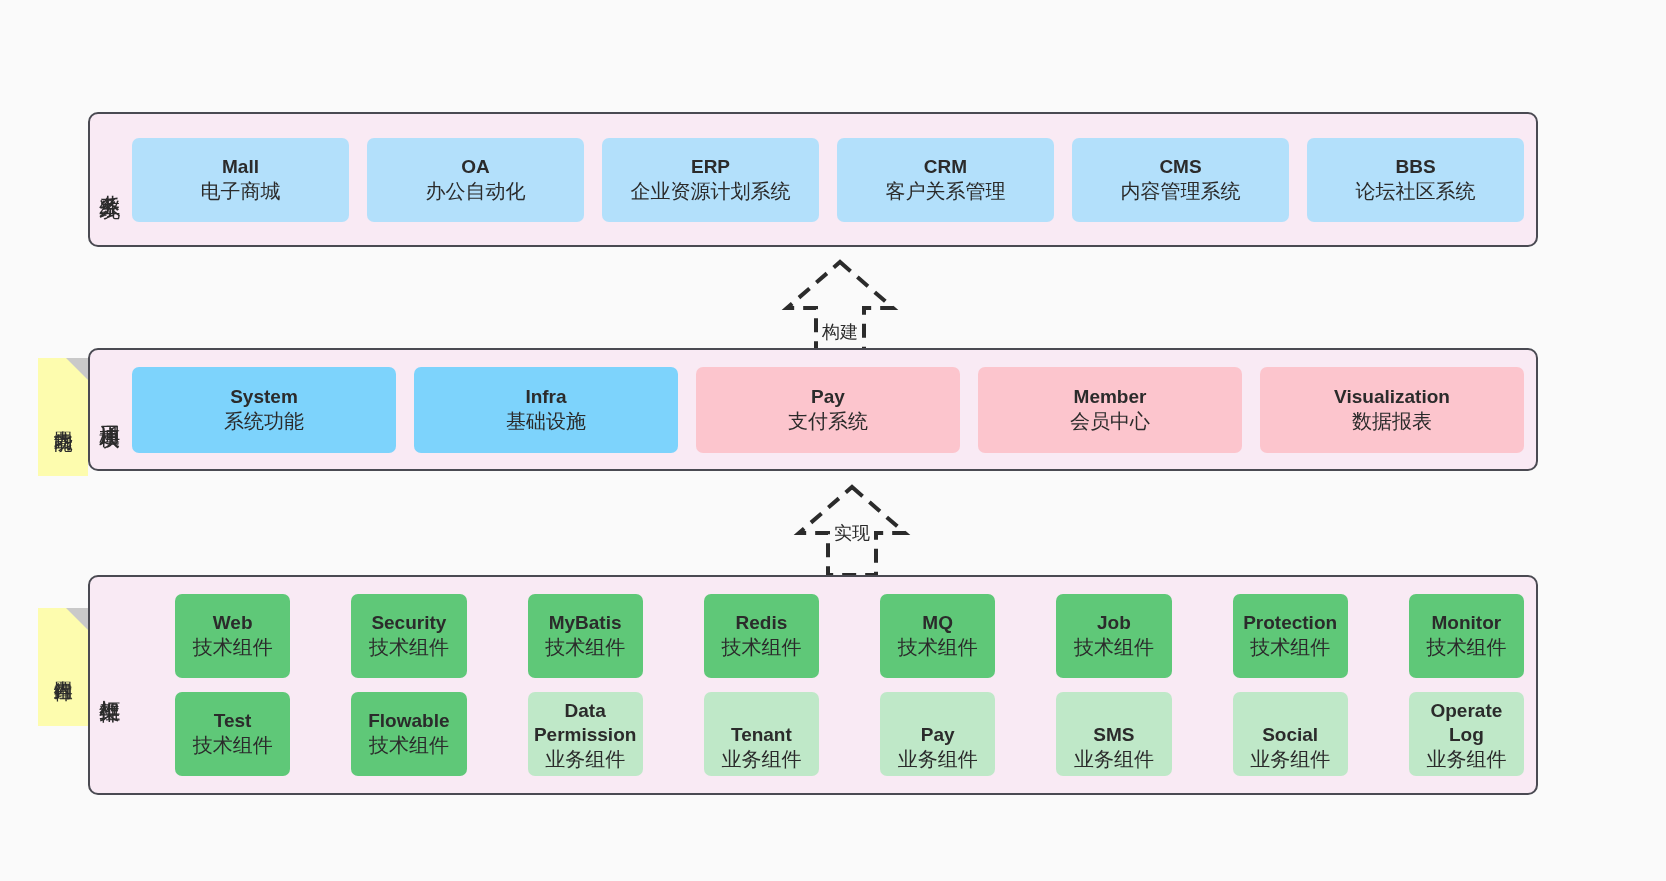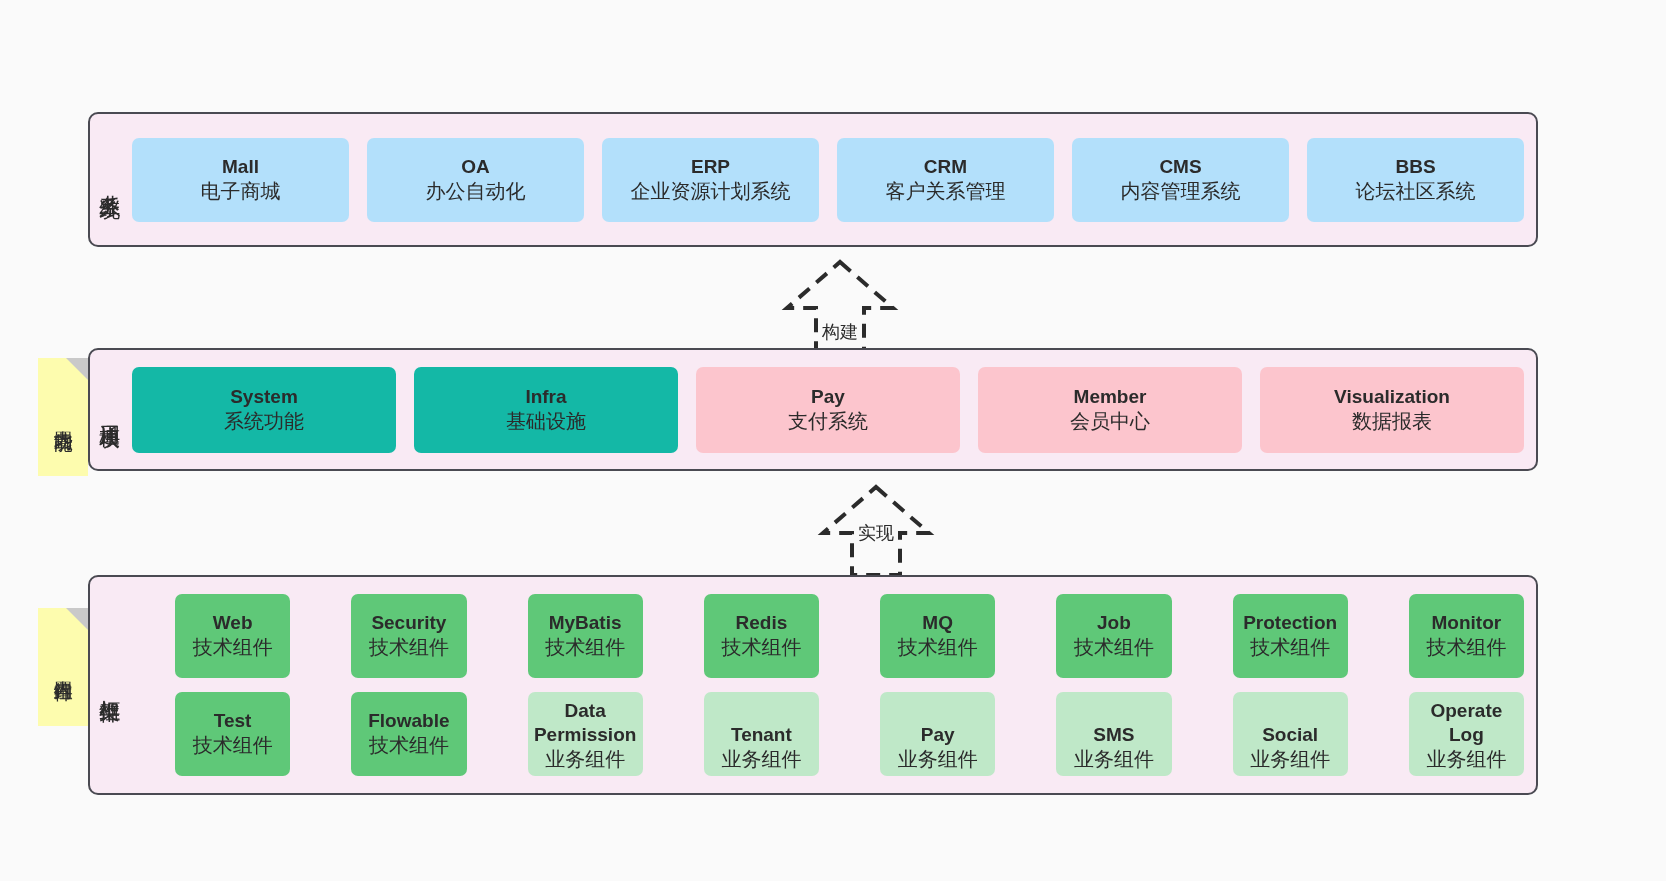--- a/index.html
+++ b/index.html
@@ -84,21 +84,21 @@
   .card .card-title {
     font-size: 19px;
     white-space: normal;
     font-weight: bold;
   }
   .card .card-sub {
     font-size: 20px;
   }
 
   .card.blue        { background: #b3e0fb; }
-  .card.red-strong  { background: #14b8a6; }
+  .card.red-strong  { background: #7dd3fc; }
   .card.red-light   { background: #fcc5cd; }
   .card.green-strong{ background: #5fc878; }
   .card.green-light { background: #bfe8c8; justify-content: flex-end; }
 
   .h-biz   { height: 84px; }
   .h-mod   { height: 86px; }
   .h-frame { height: 84px; margin-left: 43px; }
 
   
   .sticky {
@@ -214,21 +214,21 @@
             <div class="card-sub">会员中心</div>
           </div>
           <div class="card red-light h-mod">
             <div class="card-title">Visualization</div>
             <div class="card-sub">数据报表</div>
           </div>
         </div>
     </div>
   </div>
 
-  <div class="connector" id="conn-impl" style="left:796px; top:483px; width:160px; height:95px;font-family:Liberation Mono, monospace;">
+  <div class="connector" id="conn-impl" style="left:772px; top:483px; width:160px; height:95px;font-family:Liberation Mono, monospace;">
     <svg width="160" height="95" viewBox="0 0 160 95">
       <path d="M 80 4 L 133 50 L 104 50 L 104 92 L 56 92 L 56 50 L 27 50 Z" fill="none" stroke="#2b2b2b" stroke-width="4" stroke-dasharray="14 9" stroke-linejoin="miter"></path>
     </svg>
     <span class="conn-label" style="top:38px;">实现</span>
   </div>
 
   <div class="sticky" id="sticky-framework" style="left:38px; top:608px; height:118px;">
     <span class="fold"></span>
     <span>内置组件</span>
   </div>

